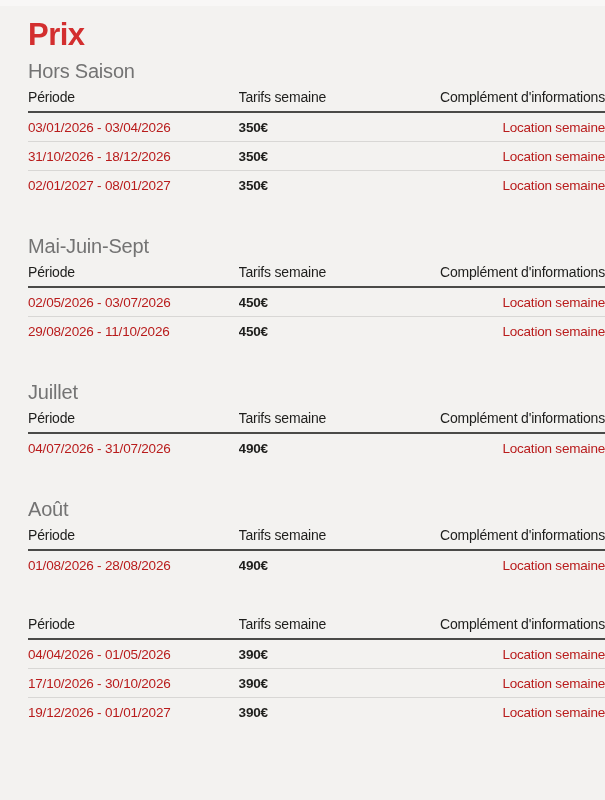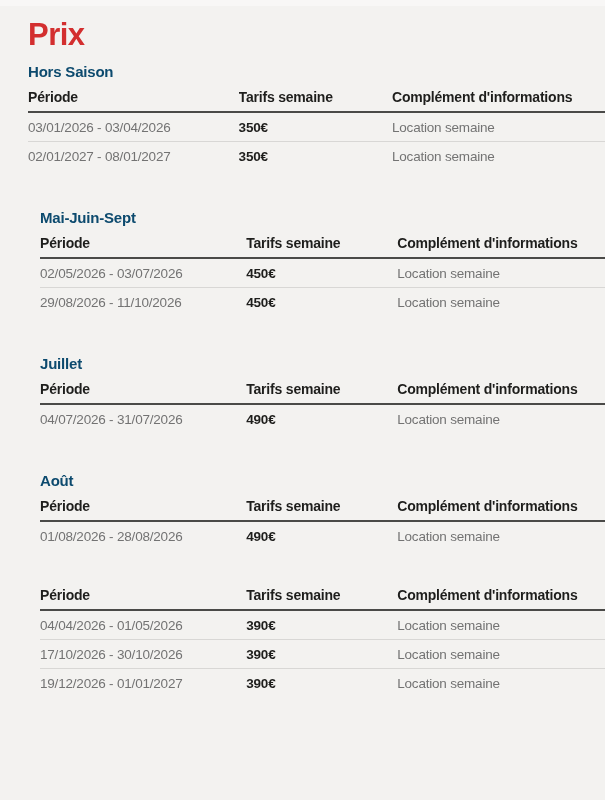--- a/index.html
+++ b/index.html
@@ -21,53 +21,53 @@
   h1.page-title {
     margin-top: 12px;
     margin-bottom: 10px;
     font-size: 31px;
     line-height: 34px;
     font-weight: bold;
     color: #d32f2f;
     letter-spacing: -0.5px;
   }
   .section { margin-top: 0; }
-  .section + .section { margin-top: 38px; margin-left: 12px; }
+  .section + .section { margin-top: 38px; }
   h2.section-title {
-    font-size: 15px;
+    font-size: 20px;
     line-height: 19px;
-    font-weight: bold;
-    color: #0c4a6e;
+    font-weight: normal;
+    color: #737373;
     margin-bottom: 9px;
   }
   table.pricing-table {
     width: 100%;
     border-collapse: collapse;
     table-layout: fixed;
   }
   col.c1 { width: 36.5%; }
   col.c2 { width: 20%; }
   col.c3 { width: 43.5%; }
   th {
     font-size: 14px;
     line-height: 14px;
-    font-weight: bold;
+    font-weight: normal;
     color: #1e1e1c;
     text-align: left;
     padding: 0 0 7px 0;
     border-bottom: 2px solid #4a4a48;
     white-space: nowrap;
     overflow: hidden;
   }
   th.col-tarifs { text-align: left; }
-  th.col-complement, td.complement-cell { padding-left: 38px; }
+  th.col-complement, td.complement-cell { padding-left: 38px; text-align: right; }
   td {
     font-size: 13.5px;
     line-height: 15px;
-    color: #737373;
+    color: #b91c1c;
     padding: 7px 0 6px 0;
     border-bottom: 1px solid #d8d7d5;
     white-space: nowrap;
     overflow: hidden;
   }
   tr:last-child td { border-bottom: none; }
   td.tarif-cell {
     font-weight: bold;
     color: #1e1e1c;
   }
@@ -96,20 +96,25 @@
           <th class="col-complement">Complément d'informations</th>
         </tr>
       </thead>
       <tbody>
         <tr>
           <td class="periode-cell">03/01/2026 - 03/04/2026</td>
           <td class="tarif-cell">350€</td>
           <td class="complement-cell">Location semaine</td>
         </tr>
         <tr>
+          <td class="periode-cell">31/10/2026 - 18/12/2026</td>
+          <td class="tarif-cell">350€</td>
+          <td class="complement-cell">Location semaine</td>
+        </tr>
+        <tr>
           <td class="periode-cell">02/01/2027 - 08/01/2027</td>
           <td class="tarif-cell">350€</td>
           <td class="complement-cell">Location semaine</td>
         </tr>
       </tbody>
     </table>
   </div>
 
   <div class="section">
     <h2 class="section-title">Mai-Juin-Sept</h2>

